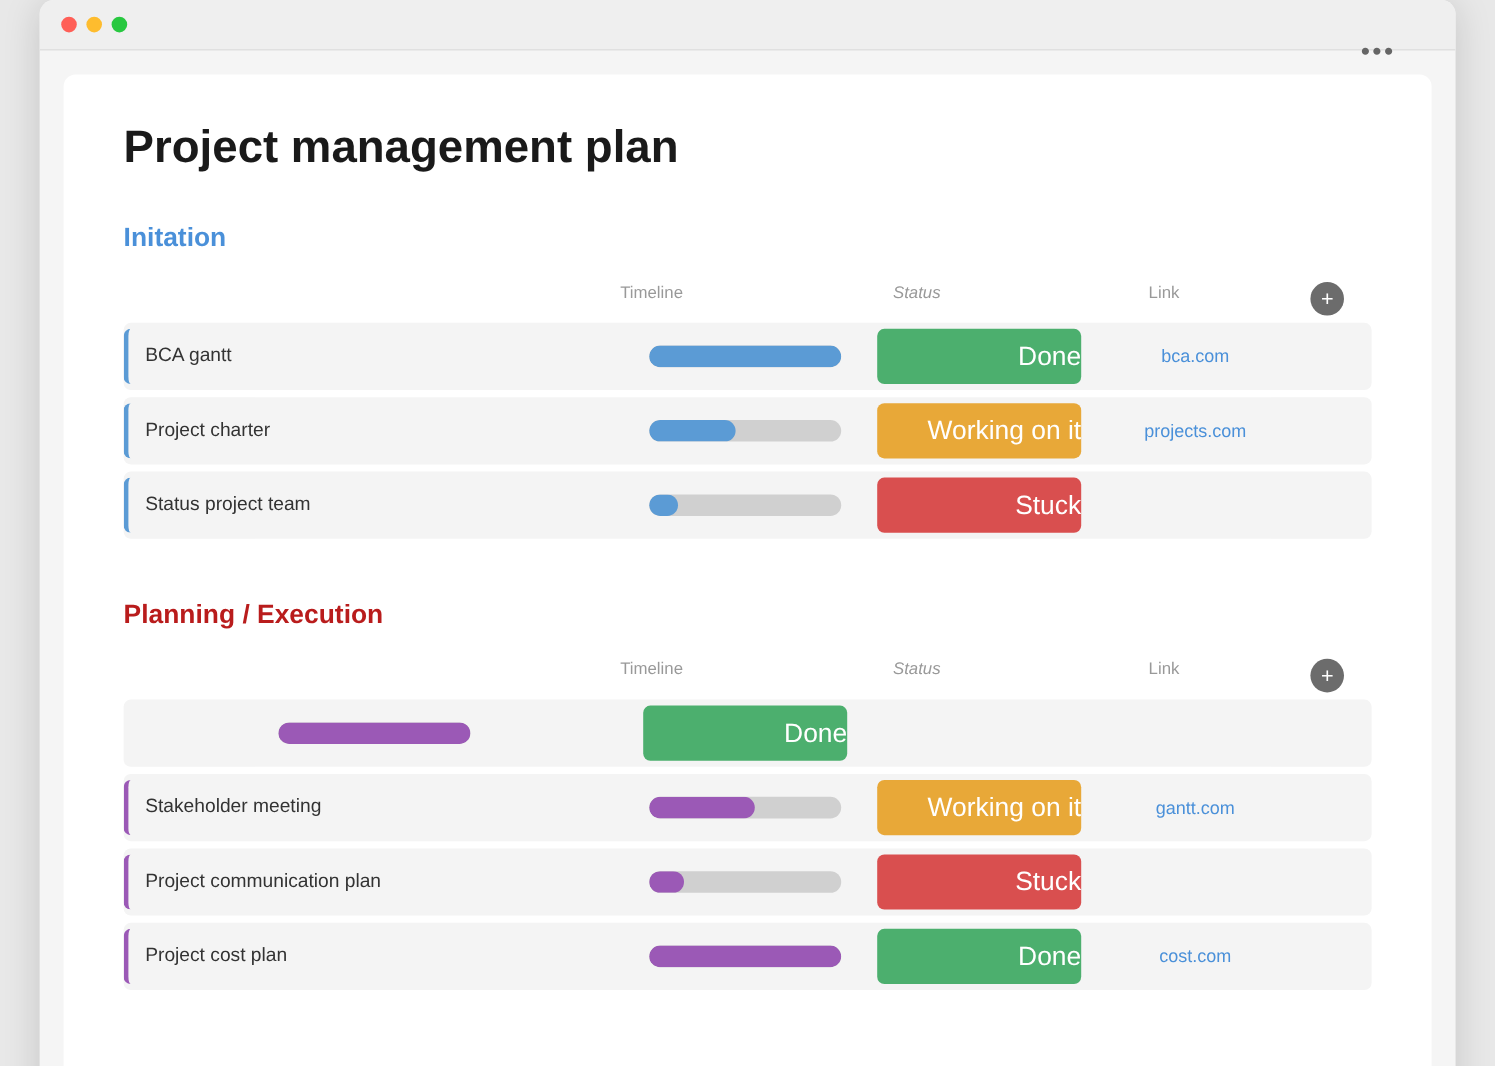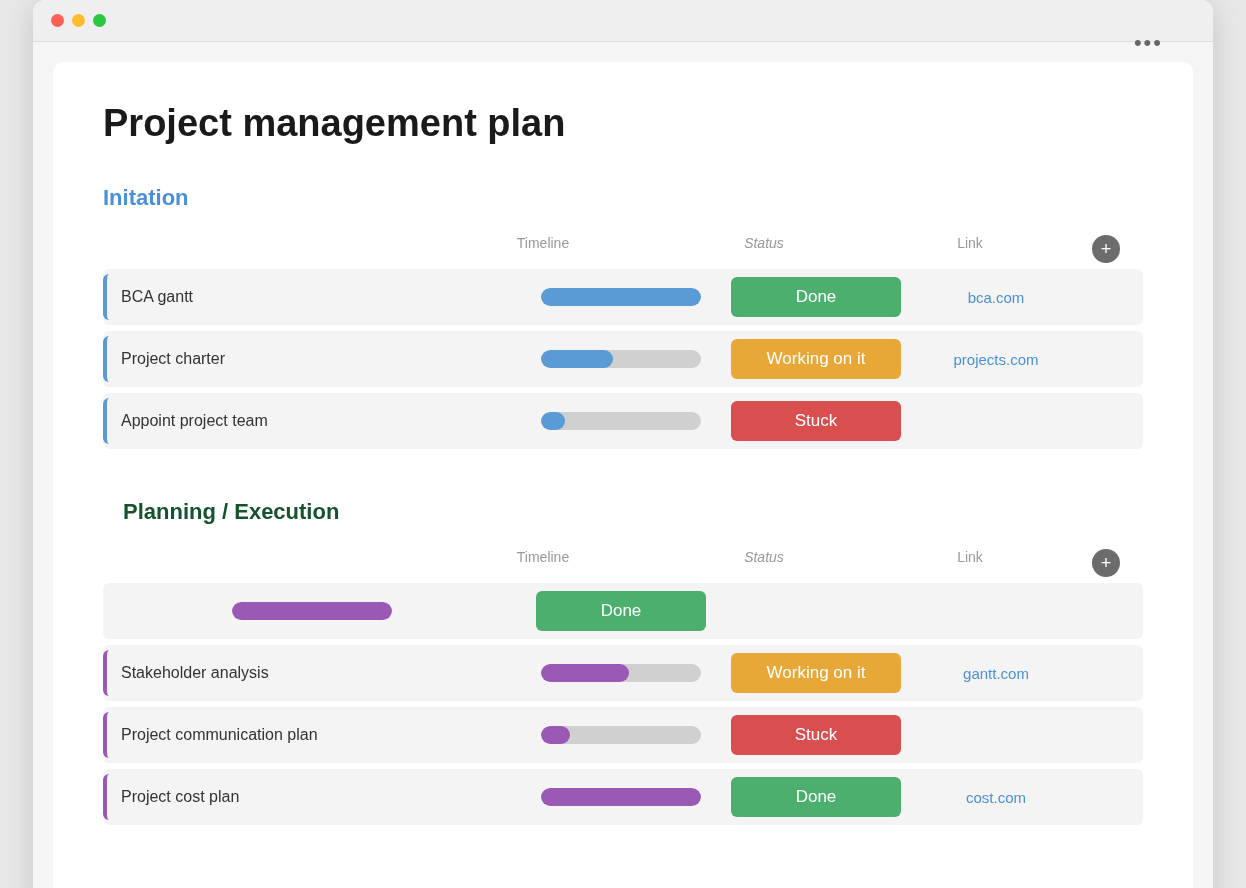--- a/index.html
+++ b/index.html
@@ -68,21 +68,21 @@
 
     .section { margin-bottom: 50px; }
 
     .section-header {
       font-size: 22px;
       font-weight: 600;
       margin-bottom: 18px;
     }
 
     .section-header.blue   { color: #4a90d9; }
-    .section-header.purple { color: #14532d; margin-left: 20px; }
+    .section-header.purple { color: #b91c1c; }
 
     .table-header {
       display: grid;
       grid-template-columns: 1fr 200px 190px 170px 50px;
       padding: 6px 12px 6px 20px;
       color: #999;
       font-size: 14px;
       font-weight: 500;
       gap: 26px;
     }
@@ -164,23 +164,23 @@
     .status-cell {
       display: flex;
       align-items: center;
       justify-content: center;
       padding: 0 8px;
     }
 
     .status-badge {
       width: 170px;
       padding: 10px 0;
-      text-align: center;
+      text-align: right;
       border-radius: 6px;
-      font-size: 17px;
+      font-size: 22px;
       font-weight: 500;
       color: #fff;
     }
 
     .badge-done       { background: #4caf6e; }
     .badge-working    { background: #e8a838; }
     .badge-stuck      { background: #d94f4f; }
 
     .link-cell {
       display: flex;
@@ -259,21 +259,21 @@
             <div class="status-cell">
               <div class="status-badge badge-working">Working on it</div>
             </div>
             <div class="link-cell">
               <span class="link-text">projects.com</span>
             </div>
             <div class="add-cell"></div>
           </div>
           <div class="task-row">
             <div class="task-name-cell blue-border">
-              <span class="task-name">Appoint project team</span>
+              <span class="task-name">Status project team</span>
             </div>
             <div class="timeline-cell">
               <div class="progress-bar">
                 <div class="progress-fill fill-blue" style="width: 15%;"></div>
               </div>
             </div>
             <div class="status-cell">
               <div class="status-badge badge-stuck">Stuck</div>
             </div>
             <div class="link-cell"></div>
@@ -298,21 +298,21 @@
               </div>
             </div>
             <div class="status-cell">
               <div class="status-badge badge-done">Done</div>
             </div>
             <div class="link-cell"></div>
             <div class="add-cell"></div>
           </div>
           <div class="task-row">
             <div class="task-name-cell purple-border">
-              <span class="task-name">Stakeholder analysis</span>
+              <span class="task-name">Stakeholder meeting</span>
             </div>
             <div class="timeline-cell">
               <div class="progress-bar">
                 <div class="progress-fill fill-purple" style="width: 55%;"></div>
               </div>
             </div>
             <div class="status-cell">
               <div class="status-badge badge-working">Working on it</div>
             </div>
             <div class="link-cell">

